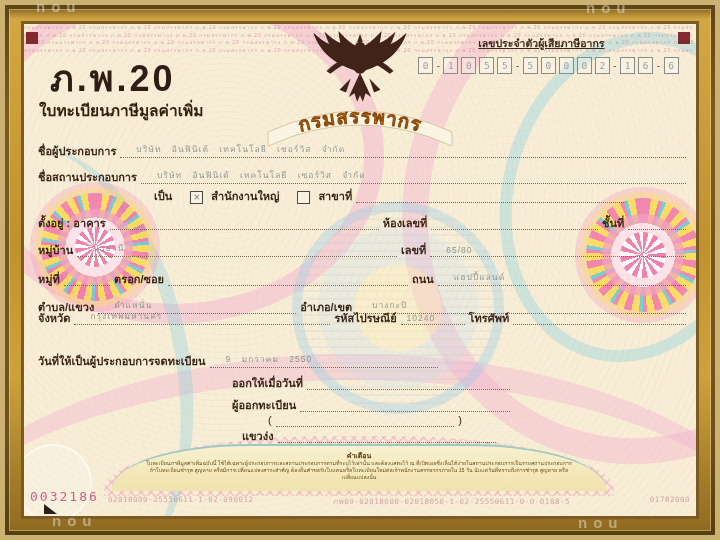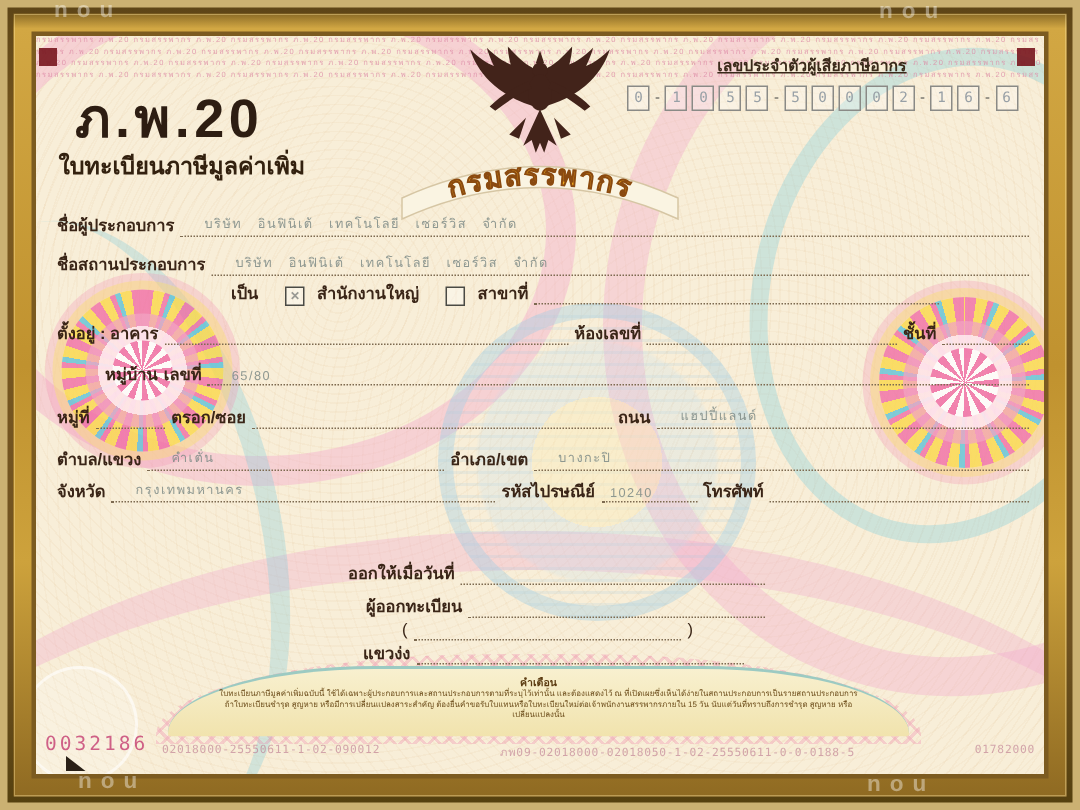--- a/index.html
+++ b/index.html
@@ -57,24 +57,24 @@
   .digit-box{width:13px;height:15px;border:1px solid #8a8a86;background:rgba(255,255,255,.28);color:#98a0a6;
     font-family:"DejaVu Sans Mono",monospace;font-size:9.5px;display:inline-flex;align-items:center;justify-content:center;margin:0 1.5px;}
   .dash{color:#5a5a55;margin:0 2px;font-size:10px;}
   
   .row{position:absolute;left:14px;right:10px;display:flex;align-items:flex-end;gap:4px;font-size:11px;font-weight:600;color:#3a2517;z-index:3;justify-content:space-between;}
   .lbl{white-space:nowrap;line-height:13px;}
   .fill{flex:1;border-bottom:1.3px dotted #7d6a50;height:13px;position:relative;}
   .val{position:absolute;left:16px;bottom:1px;font-size:8.5px;font-weight:400;color:#7d8a86;letter-spacing:1px;word-spacing:7px;opacity:.85;white-space:nowrap;}
   .checkbox{width:11px;height:11px;border:1.2px solid #4a4a44;background:rgba(255,255,255,.35);margin:0 4px -1px 14px;display:inline-flex;align-items:center;justify-content:center;font-size:8px;color:#9a9a94;line-height:1;}
   .r1{top:120px;} .r2{top:146px;} .r3{top:165px;left:130px;right:70px;} .r4{top:192px;}
-  .r5{top:219px;margin-left:32px;} .r6{top:248px;} .r7{top:276px;} .r8{top:297px;} .r9{top:330px;right:258px;}
+  .r5{top:219px;} .r6{top:248px;} .r7{top:276px;} .r8{top:287px;} .r9{top:330px;right:258px;}
   .issue-block{position:absolute;left:208px;top:352px;width:278px;z-index:3;}
   .irow{position:absolute;left:0;right:0;display:flex;align-items:flex-end;gap:4px;font-size:11px;font-weight:600;color:#3a2517;}
-  .ir10{top:0;} .ir11{top:22px;left:12px;} .ir12{top:37px;left:36px;right:48px;font-weight:400;} .ir13{top:53px;left:10px;right:14px;}
+  .ir10{top:0;} .ir11{top:22px;left:0;} .ir12{top:37px;left:36px;right:48px;font-weight:400;} .ir13{top:53px;left:10px;right:14px;}
   
   .lattice{position:absolute;left:80px;right:82px;bottom:20px;height:60px;z-index:1;border-radius:45% 45% 0 0/90% 90% 0 0;opacity:.55;
     background:
       repeating-linear-gradient(45deg, rgba(236,120,165,.5) 0 2px, transparent 2px 7px),
       repeating-linear-gradient(-45deg, rgba(236,120,165,.5) 0 2px, transparent 2px 7px);}
   .banner{position:absolute;left:88px;right:90px;bottom:25px;height:47px;z-index:2;
     background:linear-gradient(#f8f0cf,#f1e3ad);border-top:2px solid #9ccac2;
     border-radius:50% 50% 4px 4px/170% 170% 4px 4px;text-align:center;padding:6px 26px 0;box-sizing:border-box;}
   .warn-title{font-size:7px;font-weight:700;color:#5a3a10;line-height:8px;}
   .warn-line{font-size:5.3px;color:#6a4a18;line-height:6.8px;}
@@ -192,61 +192,70 @@
       <span class="lbl">ตั้งอยู่ : อาคาร</span>
       <span class="fill" style="flex:2.1"></span>
       <span class="lbl">ห้องเลขที่</span>
       <span class="fill" style="flex:1.3"></span>
       <span class="lbl">ชั้นที่</span>
       <span class="fill" style="flex:0.45"></span>
     </div>
 
     <div class="row r5">
       <span class="lbl">หมู่บ้าน</span>
+      <span class="fill" style="flex:1.25">
+        <span class="val">นวธานี</span>
+      </span>
       <span class="lbl">เลขที่</span>
       <span class="fill" style="flex:1">
         <span class="val">65/80</span>
       </span>
     </div>
 
     <div class="row r6">
       <span class="lbl">หมู่ที่</span>
       <span class="fill" style="flex:0.28"></span>
       <span class="lbl">ตรอก/ซอย</span>
       <span class="fill" style="flex:1.45"></span>
       <span class="lbl">ถนน</span>
       <span class="fill" style="flex:1.5">
         <span class="val">แฮปปี้แลนด์</span>
       </span>
     </div>
 
     <div class="row r7">
       <span class="lbl">ตำบล/แขวง</span>
       <span class="fill" style="flex:1.2">
-        <span class="val">คำเตั่น</span>
+        <span class="val">ตำแหนั่น</span>
       </span>
       <span class="lbl">อำเภอ/เขต</span>
       <span class="fill" style="flex:2">
         <span class="val">บางกะปิ</span>
       </span>
     </div>
 
     <div class="row r8">
       <span class="lbl">จังหวัด</span>
       <span class="fill" style="flex:2">
         <span class="val">กรุงเทพมหานคร</span>
       </span>
       <span class="lbl">รหัสไปรษณีย์</span>
       <span class="fill" style="flex:0.5">
         <span class="val" style="left:6px">10240</span>
       </span>
       <span class="lbl">โทรศัพท์</span>
       <span class="fill" style="flex:1.35"></span>
     </div>
 
+    <div class="row r9">
+      <span class="lbl">วันที่ให้เป็นผู้ประกอบการจดทะเบียน</span>
+      <span class="fill">
+        <span class="val">9  มกราคม  2550</span>
+      </span>
+    </div>
 
     <div class="issue-block">
       <div class="irow ir10">
         <span class="lbl">ออกให้เมื่อวันที่</span>
         <span class="fill"></span>
       </div>
       <div class="irow ir11">
         <span class="lbl">ผู้ออกทะเบียน</span>
         <span class="fill"></span>
       </div>

